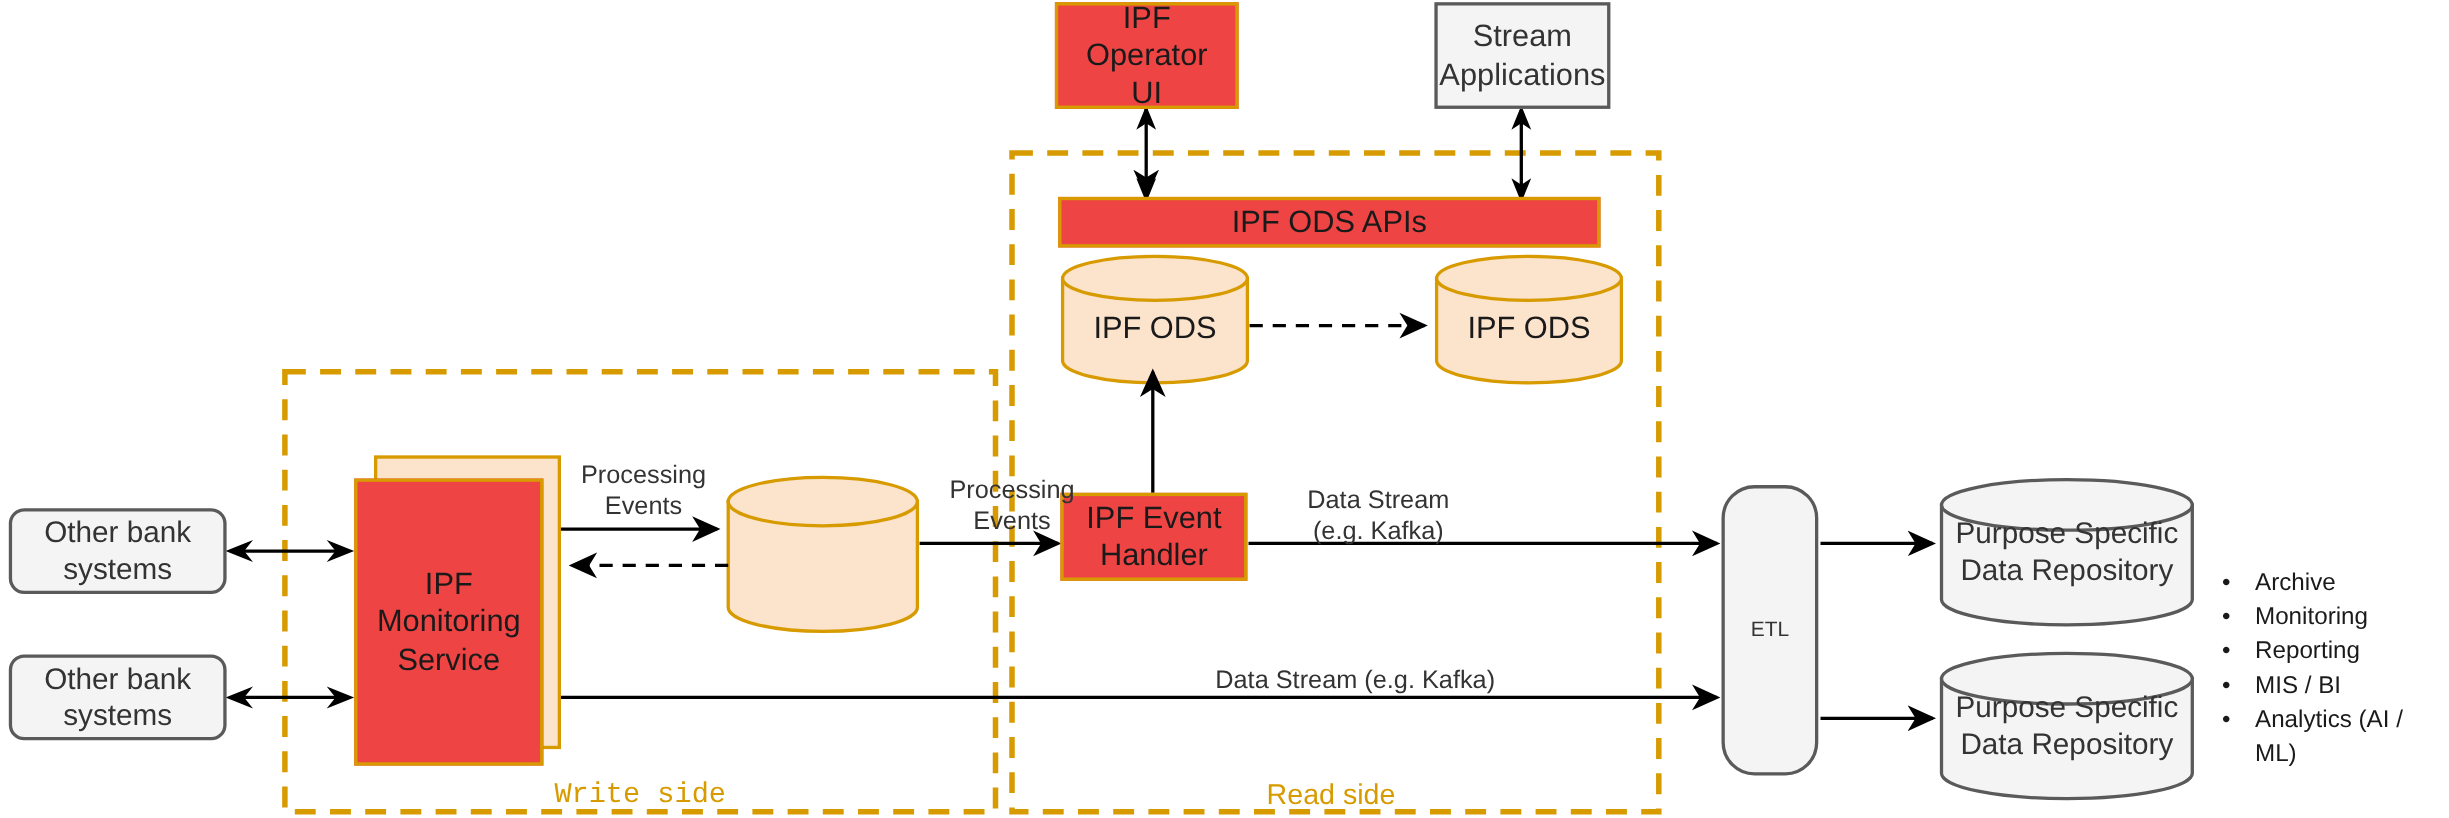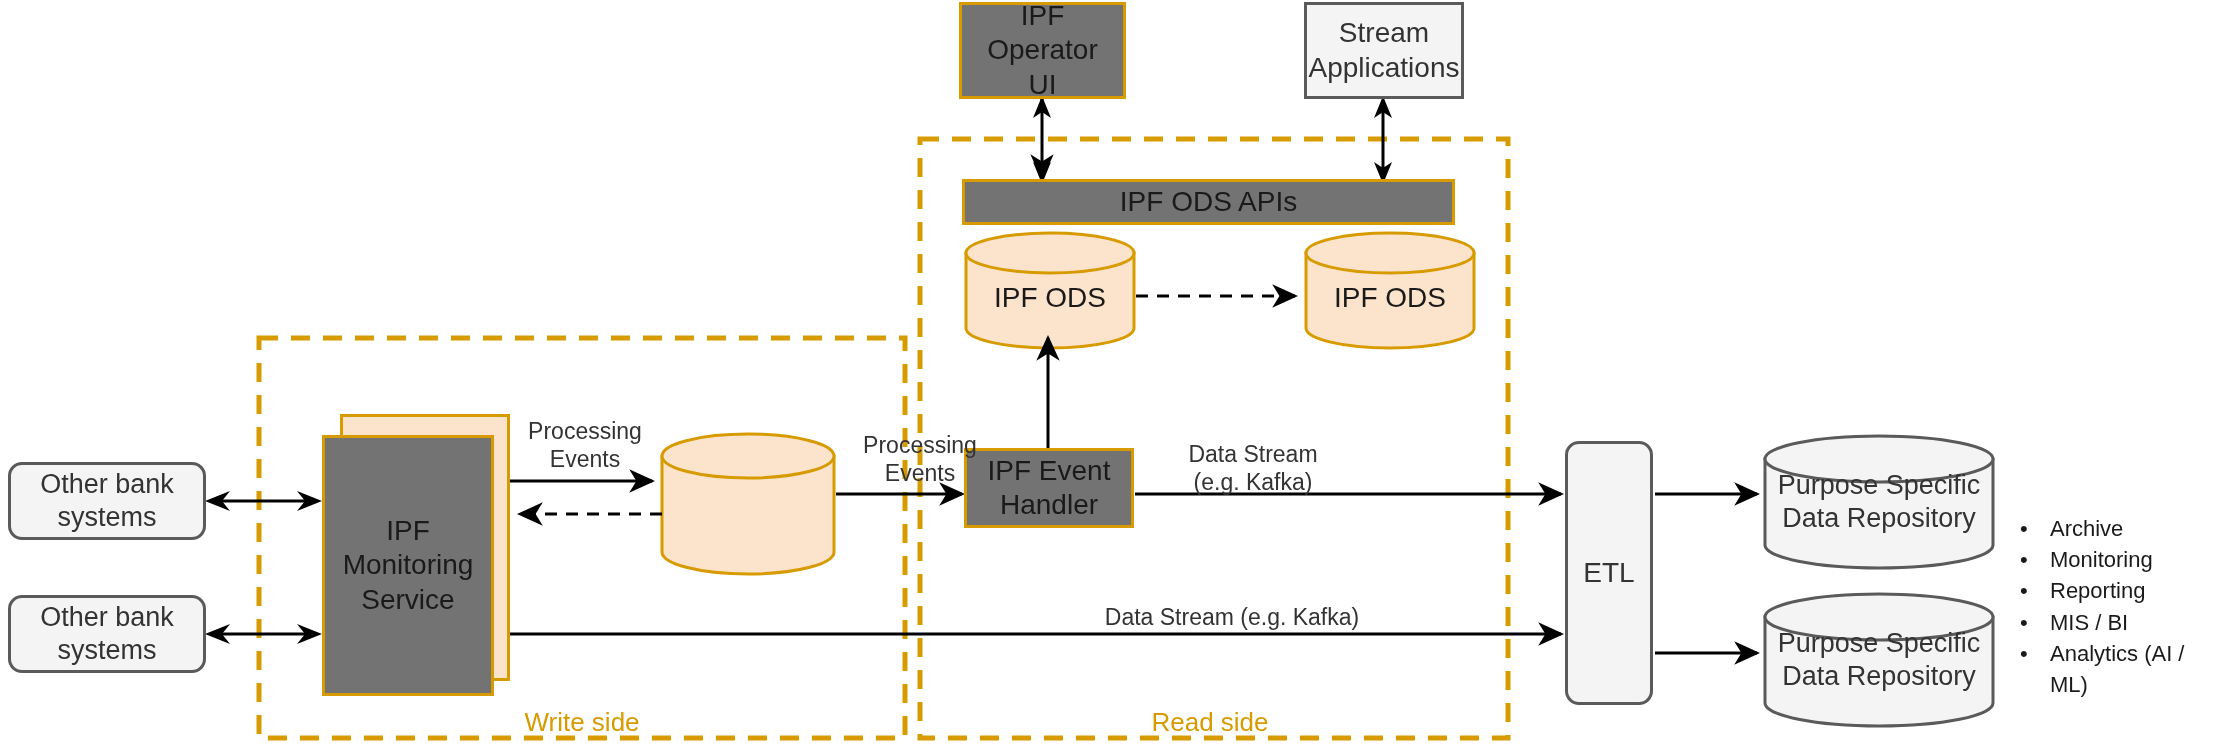--- a/index.html
+++ b/index.html
@@ -28,21 +28,21 @@
     position: absolute;
     box-sizing: border-box;
     display: flex;
     align-items: center;
     justify-content: center;
     text-align: center;
     line-height: 1.22;
     color: #1a1a1a;
   }
   .node-orange {
-    background: #737373;
+    background: #ef4444;
     border: 3px solid #D79B00;
   }
   .node-grey {
     background: #F4F4F4;
     border: 3px solid #5A5A5A;
     color: #333333;
   }
   .rounded {
     border-radius: 14px;
   }
@@ -241,40 +241,40 @@
   <div class="node node-orange" style="left: 322px; top: 435px; width: 172px; height: 261px; font-size: 28px; white-space: pre-line;">IPF
 Monitoring
 Service</div>
 
   <div class="node node-grey rounded" style="left: 8px; top: 462px; width: 198px; height: 78px; font-size: 27px; white-space: pre-line;">Other bank
 systems</div>
 
   <div class="node node-grey rounded" style="left: 8px; top: 595px; width: 198px; height: 78px; font-size: 27px; white-space: pre-line;">Other bank
 systems</div>
 
-  <div class="node node-grey rounded" style="left:1565px; top:441px; width:88px; height:264px; font-size:28px;">ETL</div>
+  <div class="node node-grey rounded" style="left:1565px; top:441px; width:88px; height:264px; font-size:19px;border-radius:30px;">ETL</div>
 
   <div class="cyl-text" style="left: 1765px; top: 464px; width: 228px; height: 76px; font-size: 27px; color: rgb(51, 51, 51); white-space: pre-line;">Purpose Specific
 Data Repository</div>
 
   <div class="cyl-text" style="left: 1765px; top: 622px; width: 228px; height: 76px; font-size: 27px; color: rgb(51, 51, 51); white-space: pre-line;">Purpose Specific
 Data Repository</div>
 
   <div class="lbl" style="left: 511px; top: 418px; width: 148px; font-size: 23px; white-space: pre-line;">Processing
 Events</div>
 
   <div class="lbl" style="left: 846px; top: 432px; width: 148px; font-size: 23px; white-space: pre-line;">Processing
 Events</div>
 
   <div class="lbl" style="left: 1158px; top: 441px; width: 190px; font-size: 23px; white-space: pre-line;">Data Stream
 (e.g. Kafka)</div>
 
   <div class="lbl" style="left:1057px; top:604px; width:350px; font-size:23px;">Data Stream (e.g. Kafka)</div>
 
-  <div class="zone-label" style="left:478px; top:707px; width:208px;">Write side</div>
+  <div class="zone-label" style="left:478px; top:707px; width:208px;font-family:Liberation Mono, monospace;">Write side</div>
 
   <div class="zone-label" style="left:1106px; top:707px; width:208px;">Read side</div>
 
   <div class="bullets" style="left:2016px; top:513px;">
     <ul>
       <li>Archive</li>
       <li>Monitoring</li>
       <li>Reporting</li>
       <li>MIS / BI</li>
       <li>Analytics (AI / ML)</li>

